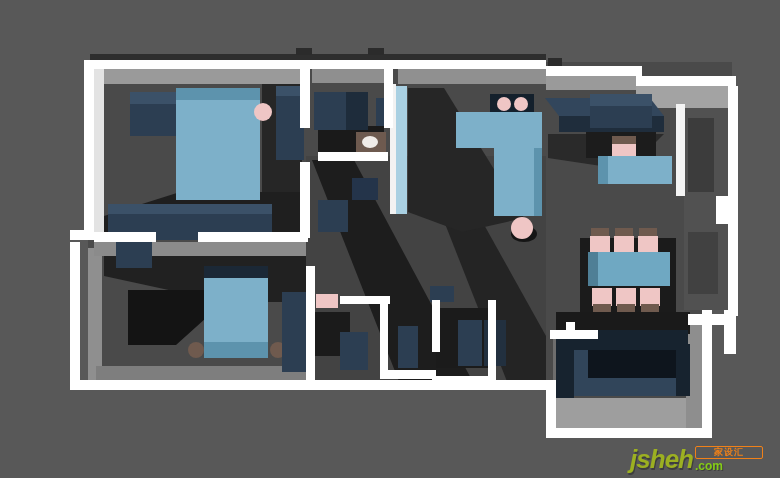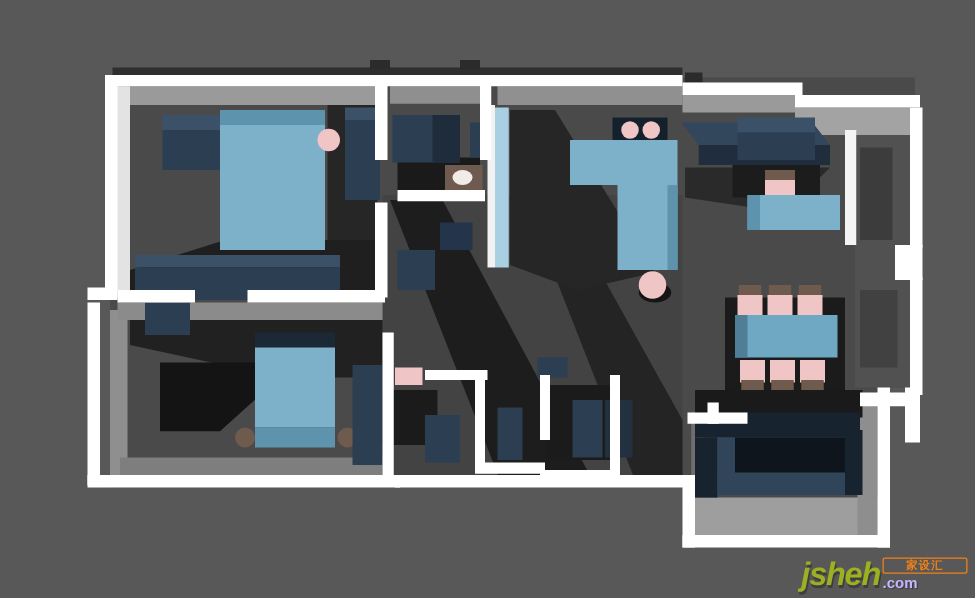--- a/index.html
+++ b/index.html
@@ -4,21 +4,21 @@
 <style>
   html,body{margin:0;padding:0;}
   body{
     width:780px;height:478px;overflow:hidden;
     font-family:"Liberation Sans", sans-serif;
     position:relative;background:#585858;
   }
   .stage{position:absolute;inset:0;}
   svg{display:block;width:780px;height:478px;}
   .watermark{
-    position:absolute;right:6px;bottom:6px;
+    position:absolute;right:17px;bottom:6px;
     display:flex;align-items:flex-end;line-height:1;
     user-select:none;
   }
   .brand{
     font-weight:800;font-size:26px;letter-spacing:-1px;
     text-shadow:1px 2px 0 #3e3e3e;
     font-style:italic;
   }
   .brand-right{display:flex;flex-direction:column;align-items:flex-start;margin-left:2px;}
   .cjk{
@@ -168,15 +168,15 @@
       <rect x="432" y="376" width="60" height="8" fill="#ffffff"></rect>
       <rect x="550" y="330" width="48" height="9" fill="#ffffff"></rect>
       <rect x="566" y="322" width="9" height="17" fill="#ffffff"></rect>
     </svg>
 </div>
 
 <div class="watermark">
   <span class="brand" style="color: rgb(156, 176, 33);">jsheh</span>
   <span class="brand-right">
     <span class="cjk" style="color: rgb(240, 129, 25); border-color: rgb(240, 129, 25);">家设汇</span>
-    <span class="tld" style="color: #c4b5fd;">.com</span>
+    <span class="tld" style="color: #84cc16;">.com</span>
   </span>
 </div>
 
 </body></html>

